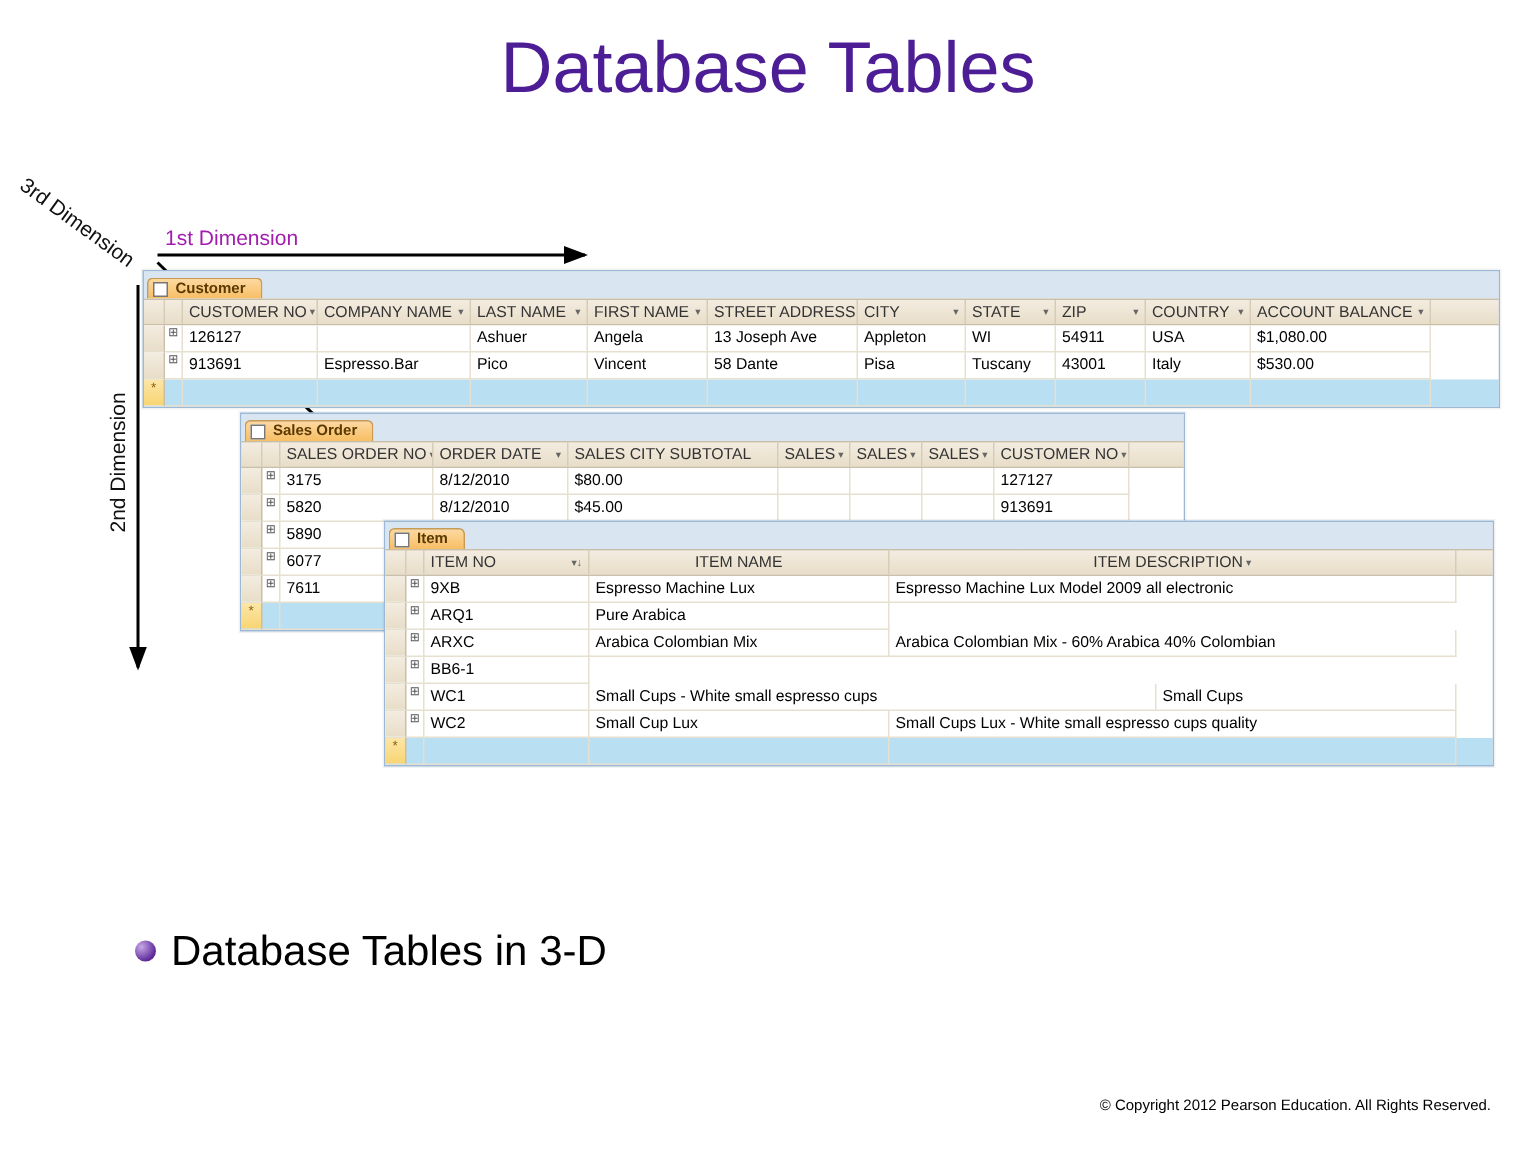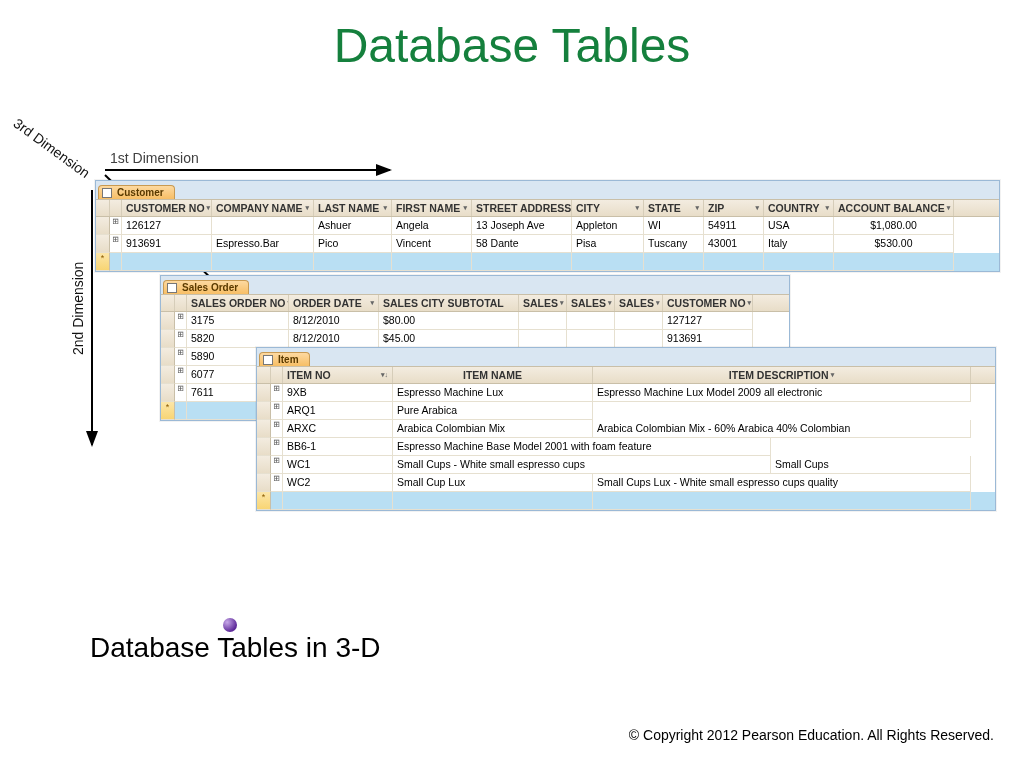--- a/index.html
+++ b/index.html
@@ -6,39 +6,39 @@
   body {
     width: 1024px;
     height: 768px;
     background: #fff;
     font-family: Arial, sans-serif;
     position: relative;
     overflow: hidden;
   }
   .title {
     font-size: 48px;
-    color: #15803d;
+    color: #4c1d95;
     font-family: Arial, sans-serif;
     text-align: center;
     margin-top: 18px;
     font-weight: normal;
   }
   .diagram {
     position: absolute;
     left: 20px;
     top: 105px;
     width: 980px;
     height: 420px;
   }
   .label-1st {
     position: absolute;
     left: 90px;
     top: 45px;
     font-size: 14px;
-    color: #404040;
+    color: #a21caf;
   }
   .label-2nd {
     position: absolute;
     left: 50px;
     top: 250px;
     font-size: 14px;
     color: #111;
     transform: rotate(-90deg);
     transform-origin: left top;
   }
@@ -91,21 +91,21 @@
     border-top: 1px solid #c9bfa8;
     border-bottom: 1px solid #c9bfa8;
   }
   .hdr .cell, .row .cell {
     border-right: 1px solid #d6cdb9;
     padding: 2px 4px;
     white-space: nowrap;
     overflow: hidden;
   }
   .hdr .cell {
-    font-weight: bold;
+    font-weight: normal;
     color: #333;
     display: flex;
     align-items: center;
     justify-content: space-between;
     text-align: center;
   }
   .drop { font-size: 7px; color: #666; margin-left: 2px; }
   .row {
     display: flex;
     background: #fff;
@@ -129,21 +129,21 @@
   .expand {
     width: 12px;
     border-right: 1px solid #e6e0d0;
     border-bottom: 1px solid #e6e0d0;
     text-align: center;
     font-size: 8px;
     color: #555;
     flex-shrink: 0;
   }
   .lastrow { background: #b9dff3; }
-  .right { text-align: center; }
+  .right { text-align: left; }
 
   
   .t-customer { left: 75px; top: 75px; width: 905px; }
   .t-sales    { left: 140px; top: 170px; width: 630px; }
   .t-item     { left: 236px; top: 242px; width: 740px; }
 
   
   .t-customer .c0{width:14px}.t-customer .c1{width:12px}
   .t-customer .c2{width:90px}.t-customer .c3{width:102px}
   .t-customer .c4{width:78px}.t-customer .c5{width:80px}
@@ -162,33 +162,32 @@
   .t-item .c4{width:378px}
 
   .bullet-line {
     position: absolute;
     left: 90px;
     top: 618px;
     font-size: 28px;
     color: #000;
     display: flex;
     align-items: center;
-    flex-direction: column;
   }
   .bullet {
     width: 14px; height: 14px;
     border-radius: 50%;
     background: radial-gradient(circle at 30% 30%, #c7a8e8, #5e2a9a 70%);
     margin-right: 10px;
   }
   .copyright {
     position: absolute;
     right: 30px;
     bottom: 25px;
-    font-size: 14px;
+    font-size: 10px;
     color: #000;
     margin-left: 28px;
   }
 </style>
 </head>
 <body>
 
 <h1 class="title">Database Tables</h1>
 
 <div class="diagram">
@@ -438,21 +437,20 @@
         <div class="rowhandle"></div>
         <div class="expand">⊞</div>
       <div class="cell c2">ARXC</div>
       <div class="cell c3">Arabica Colombian Mix</div>
       <div class="cell c4">Arabica Colombian Mix - 60% Arabica 40% Colombian</div>
     </div>
     <div class="row">
         <div class="rowhandle"></div>
         <div class="expand">⊞</div>
       <div class="cell c2">BB6-1</div>
-      <div class="cell c4">Espresso Machine Base Model 2001 with foam feature</div>
     </div>
     <div class="row">
         <div class="rowhandle"></div>
         <div class="expand">⊞</div>
       <div class="cell c2">WC1</div>
       <div class="cell c4">Small Cups - White small espresso cups</div>
       <div class="cell c3">Small Cups</div>
     </div>
     <div class="row">
         <div class="rowhandle"></div>

